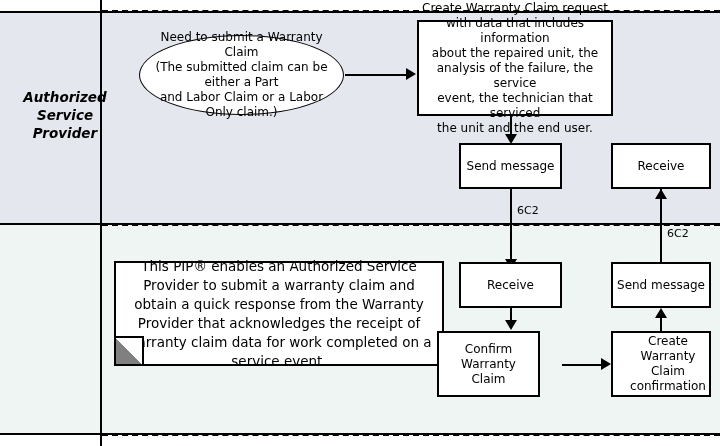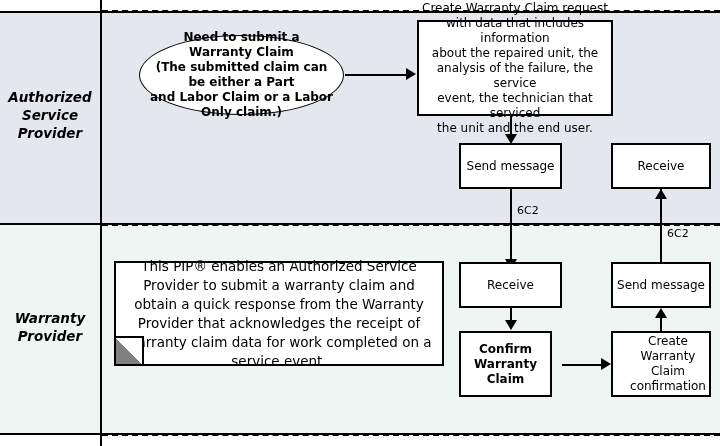--- a/index.html
+++ b/index.html
@@ -34,21 +34,21 @@
   }
   .lane-bottom {
     top: 225px;
     height: 210px;
     background: #eef5f3;
     border-bottom: 2px solid #000000;
   }
 
   .lane-label {
     position: absolute;
-    left: 0;
+    left: 15px;
     width: 100px;
     text-align: center;
     font-style: italic;
     font-weight: bold;
     font-size: 13.5px;
     line-height: 18px;
     color: #000000;
     letter-spacing: 0px;
   }
   .lane-label-top  { top: 88px; }
@@ -103,21 +103,20 @@
     background: #ffffff;
     border: 1px solid #000000;
     border-radius: 50%;
     display: flex;
     align-items: center;
     justify-content: center;
     text-align: center;
     font-size: 12px;
     line-height: 15px;
     color: #000000;
-    font-weight: bold;
   }
   .ellipse .node-text { padding: 0 10px; }
 
   
   .note {
     position: absolute;
     box-sizing: border-box;
     background: #ffffff;
     border: 2px solid #000000;
     display: flex;
@@ -192,22 +191,20 @@
 
   <div class="lane-divider"></div>
 
   <div class="dashed-line dashed-top"></div>
   <div class="dashed-line dashed-mid"></div>
   <div class="dashed-line dashed-bottom"></div>
 
   <div class="lane-label lane-label-top">Authorized
 Service
 Provider</div>
-  <div class="lane-label lane-label-bot">Warranty
-Provider</div>
 
   <div class="ellipse" style="left:139px; top:35px; width:205px; height:80px;">
     <span class="node-text">Need to submit a Warranty Claim
 (The submitted claim can be either a Part
 and Labor Claim or a Labor Only claim.)</span>
   </div>
 
   <div class="conn-h" style="left:345px; top:74px; width:62px;"></div>
   <div class="arrow-right" style="left:406px; top:68px;"></div>
 
@@ -244,21 +241,21 @@
     <span class="note-fold"></span>
   </div>
 
   <div class="node" style="left:459px; top:262px; width:103px; height:46px;">
     <span class="node-text">Receive</span>
   </div>
 
   <div class="conn-v" style="left:510px; top:308px; height:18px;"></div>
   <div class="arrow-down" style="left:505px; top:320px;"></div>
 
-  <div class="node" style="left:459px; top:331px; width:93px; height:66px;font-weight:bold;">
+  <div class="node" style="left:437px; top:331px; width:103px; height:66px;">
     <span class="node-text">Confirm Warranty
 Claim</span>
   </div>
 
   <div class="conn-h" style="left:562px; top:364px; width:42px;"></div>
   <div class="arrow-right" style="left:601px; top:358px;"></div>
 
   <div class="node" style="left:611px; top:331px; width:100px; height:66px;padding-left:17px;">
     <span class="node-text">Create Warranty
 Claim

